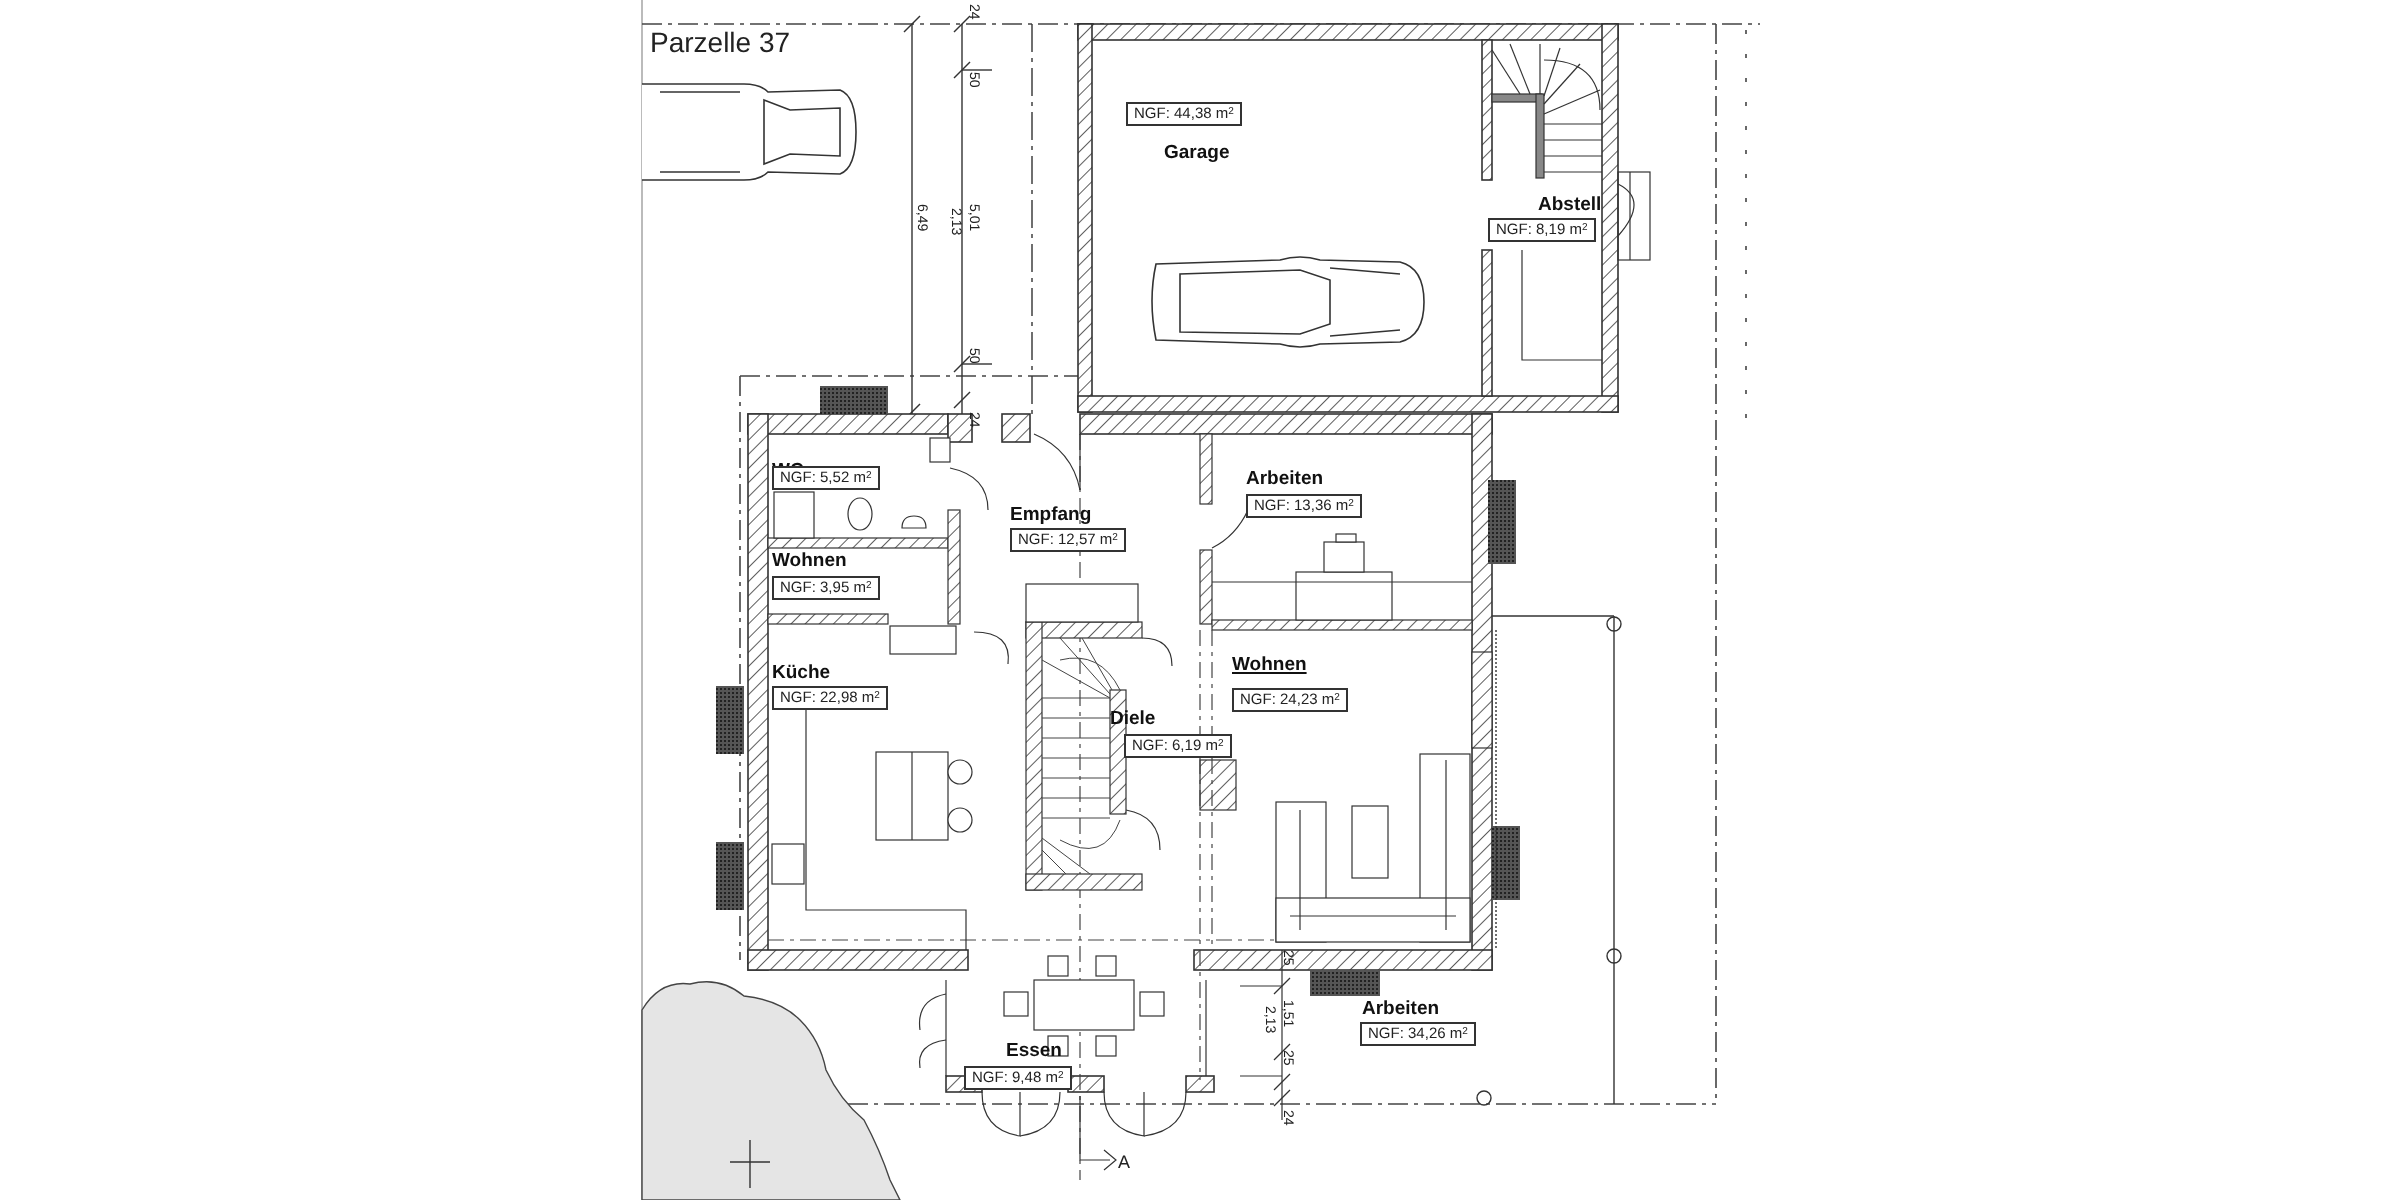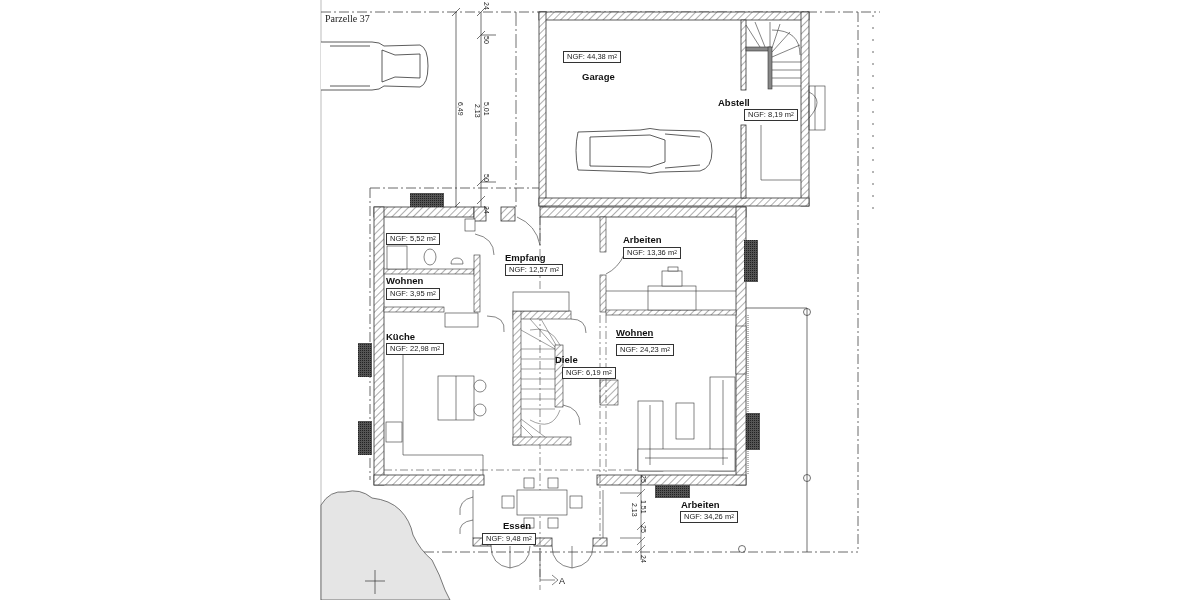--- a/index.html
+++ b/index.html
@@ -3,21 +3,21 @@
 <meta charset="utf-8">
 <style>
   html, body { margin:0; padding:0; background:#ffffff; }
   body { width:1200px; height:600px; overflow:hidden; position:relative; font-family:"Liberation Sans", sans-serif; }
   #plan { position:absolute; left:0; top:0; width:1200px; height:600px; }
   .rl { position:absolute; font-family:"Liberation Sans", sans-serif; font-weight:bold; font-size:9.5px; color:#111; line-height:10px; white-space:nowrap; }
   .ngf { position:absolute; font-family:"Liberation Sans", sans-serif; font-size:7.5px; color:#222; border:1px solid #333; background:#fff; padding:0 3px; height:10px; line-height:10px; white-space:nowrap; }
   .ngf sup { font-size:5px; vertical-align:top; position:relative; top:-1px; }
   .dim { position:absolute; font-family:"Liberation Sans", sans-serif; font-size:7px; color:#222; white-space:nowrap; transform-origin:left top; }
   .dimv { transform:rotate(90deg); }
-  .plot { position:absolute; font-family:Liberation Serif, serif; font-size:10px; color:#222; }
+  .plot { position:absolute; font-family:Liberation Sans, sans-serif; font-size:14px; color:#222; }
   .marker { position:absolute; font-family:"Liberation Sans", sans-serif; font-size:9px; color:#222; }
 </style>
 </head>
 <body>
 
 <svg id="plan" width="1200" height="600" viewBox="0 0 1200 600" xmlns="http://www.w3.org/2000/svg">
   <defs>
     <pattern id="hatch" patternUnits="userSpaceOnUse" width="5" height="5" patternTransform="rotate(45)">
       <rect width="5" height="5" fill="#fff"></rect>
       <line x1="0" y1="0" x2="0" y2="5" stroke="#333" stroke-width="0.8"></line>
@@ -261,21 +261,21 @@
     <line x1="365" y1="581" x2="385" y2="581" stroke="#333" stroke-width="0.7"></line>
     <line x1="375" y1="570" x2="375" y2="594" stroke="#333" stroke-width="0.7"></line>
   </g>
 </svg>
 
 <div class="plot" style="left:325px; top:13px;">Parzelle 37</div>
 
 <div class="rl" style="left:582px; top:39px;margin-top:33px;">Garage</div>
 <div class="ngf" style="left:563px; top:51px;"><span>NGF:</span>&nbsp;<span>44,38</span>&nbsp;<span>m</span><sup>2</sup></div>
 
-<div class="rl" style="left:718px; top:98px;">Abstell</div>
+<div class="rl" style="left:769px; top:98px;">Abstell</div>
 <div class="ngf" style="left:744px; top:109px;"><span>NGF:</span>&nbsp;<span>8,19</span>&nbsp;<span>m</span><sup>2</sup></div>
 
 <div class="rl" style="left:386px; top:231px;">WC</div>
 <div class="ngf" style="left:386px; top:233px;"><span>NGF:</span>&nbsp;<span>5,52</span>&nbsp;<span>m</span><sup>2</sup></div>
 
 <div class="rl" style="left:505px; top:253px;">Empfang</div>
 <div class="ngf" style="left:505px; top:264px;"><span>NGF:</span>&nbsp;<span>12,57</span>&nbsp;<span>m</span><sup>2</sup></div>
 
 <div class="rl" style="left:623px; top:235px;">Arbeiten</div>
 <div class="ngf" style="left:623px; top:247px;"><span>NGF:</span>&nbsp;<span>13,36</span>&nbsp;<span>m</span><sup>2</sup></div>

